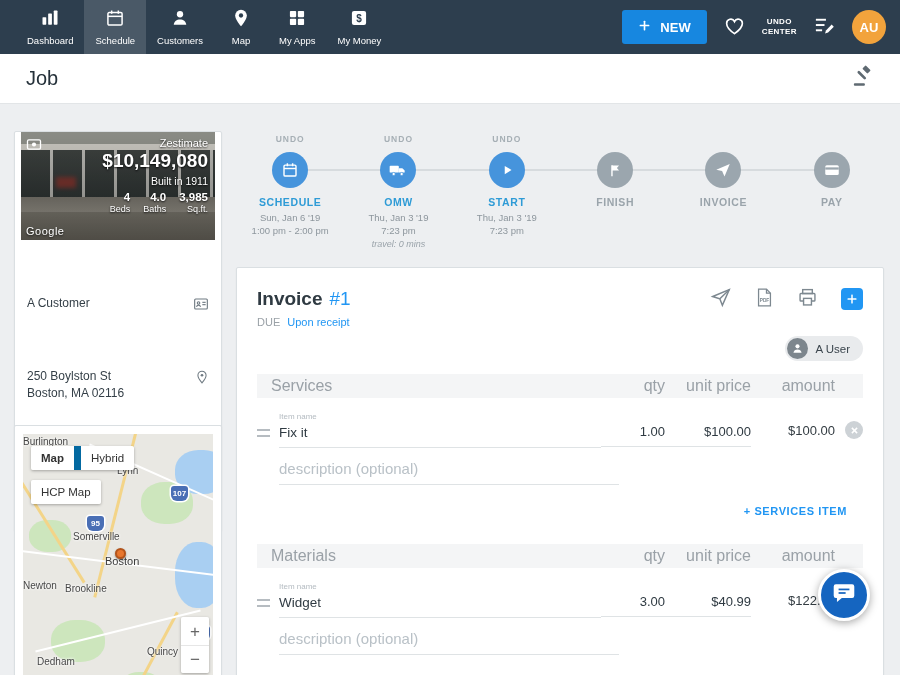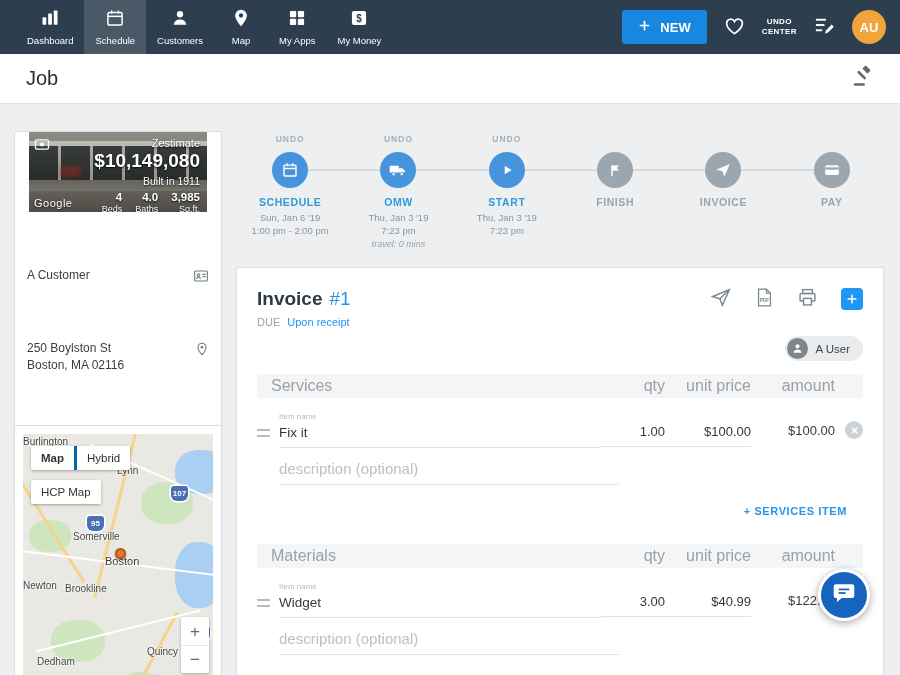--- a/index.html
+++ b/index.html
@@ -26,21 +26,21 @@
   .pagebar-right { margin-left:auto; display:flex; align-items:center; }
 
   
   .content { position:absolute; top:104px; left:0; right:0; bottom:0; background:#edeff1; overflow:hidden; }
   .card { background:#fff; border:1px solid #dadfe2; border-radius:2px; box-shadow:0 1px 2px rgba(0,0,0,0.06); }
 
   
   .customer-card { position:absolute; left:14px; top:27px; width:208px; }
   .cust-head { display:flex; align-items:center; gap:7px; padding:9px 10px 8px; }
   .cust-head-title { font-size:12.5px; font-weight:bold; color:#2f3a42; flex:1; }
-  .photo { position:relative; height:80px; margin:0 14px; overflow:hidden; cursor:pointer;
+  .photo { position:relative; height:108px; margin:0 6px; overflow:hidden; cursor:pointer;
            background:linear-gradient(180deg,#a2a49c 0%,#a2a49c 11%,#e6e4dc 11%,#e6e4dc 17%,#454a47 17%,#363d3c 60%,#8e8a80 60%,#aba79c 74%,#918d82 74%,#7f7b70 100%); }
   .mullions { position:absolute; left:0; right:0; top:17%; bottom:40%;
               background:repeating-linear-gradient(90deg, transparent 0 29px, rgba(234,232,226,0.85) 29px 32px); }
   .photo-red { position:absolute; left:18%; top:42%; width:20px; height:11px; background:#9e3a32; filter:blur(2px); opacity:0.8; }
   .photo-shade { position:absolute; inset:0; background:linear-gradient(rgba(0,0,0,0.15),rgba(0,0,0,0.38)); }
   .zest { position:absolute; right:7px; top:5px; text-align:right; color:#fff; text-shadow:0 1px 2px rgba(0,0,0,0.85); }
   .zest-label { font-size:11px; }
   .zest-value { font-size:19px; font-weight:bold; margin-top:1px; }
   .zest-built { font-size:10.5px; margin-top:3px; }
   .zest-stats { display:flex; justify-content:flex-end; gap:13px; margin-top:4px; }
@@ -66,21 +66,21 @@
   .road { position:absolute; }
   .map-label { position:absolute; font-size:10px; color:#474747; text-shadow:0 0 3px #fff,0 0 3px #fff; white-space:nowrap; }
   .map-label.big { font-size:11px; color:#3a3a3a; }
   .shield { position:absolute; width:17px; height:15px; background:#4a6fb5; color:#fff; font-size:8px; font-weight:bold;
             border-radius:3px 3px 6px 6px; display:flex; align-items:center; justify-content:center; box-shadow:0 0 0 1.5px #fff; }
   .marker { position:absolute; width:11px; height:11px; border-radius:50%; background:#e8772e; border:2px solid #b4541a; box-shadow:0 1px 2px rgba(0,0,0,0.4); cursor:pointer; }
   .map-ctrl { position:absolute; display:flex; box-shadow:0 1px 3px rgba(0,0,0,0.3); border-radius:2px; overflow:hidden; }
   .map-ctrl button { border:none; background:#fff; font-family:"Liberation Sans",sans-serif; font-size:11.5px; color:#333;
                      padding:6px 10px; cursor:pointer; }
   .map-ctrl button.sel { font-weight:bold; }
-  .map-ctrl button + button { border-left:3px solid #0369a1;text-align:right; }
+  .map-ctrl button + button { border-left:7px solid #0369a1;text-align:right; }
   .zoom-stack { position:absolute; width:28px; box-shadow:0 1px 3px rgba(0,0,0,0.3); border-radius:2px; overflow:hidden; }
   .zoom-stack button { display:block; width:28px; height:28px; border:none; background:#fff; font-size:17px; color:#666; cursor:pointer; line-height:1; }
   .zoom-stack button + button { border-top:1px solid #e6e6e6; }
 
   
   .stepper { position:absolute; left:236px; top:30px; width:650px; display:flex; }
   .stepper-line { position:absolute; left:54px; right:54px; top:35px; height:2px; background:#d7dbde; }
   .step { flex:1; position:relative; text-align:center; z-index:1; }
   .undo { height:13px; font-size:8.5px; font-weight:bold; letter-spacing:1px; color:#a6afb5; cursor:pointer; }
   .circle { width:36px; height:36px; border-radius:50%; margin:5px auto 0; display:flex; align-items:center; justify-content:center; cursor:pointer; position:relative; z-index:2; }

